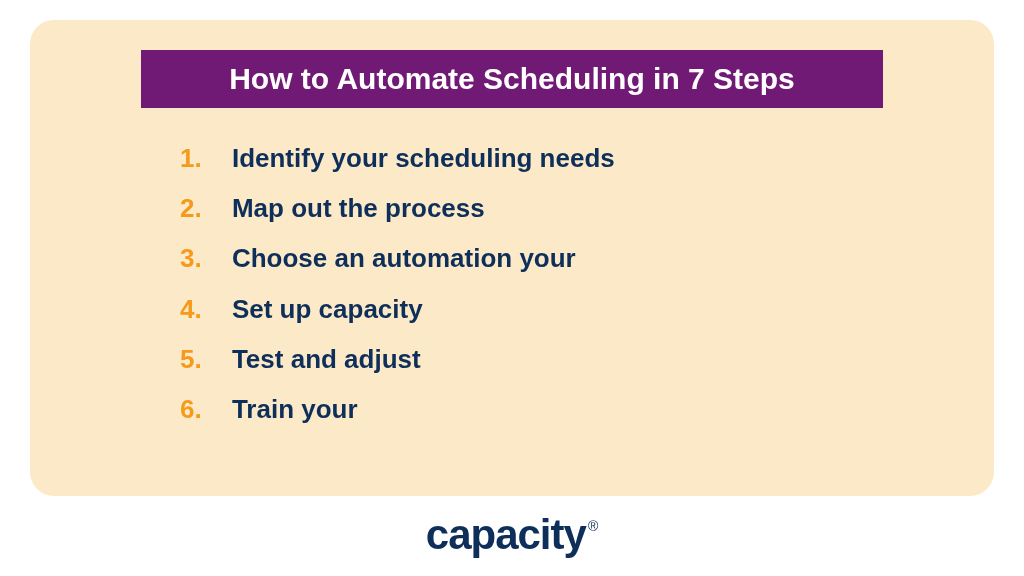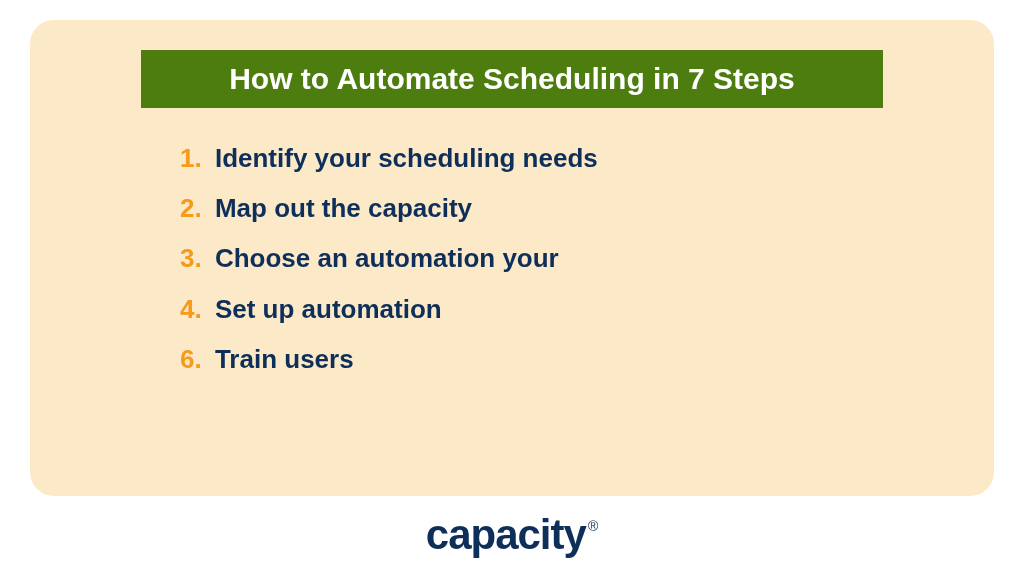--- a/index.html
+++ b/index.html
@@ -21,21 +21,21 @@
     
     .card {
       background: #fce9c8;
       border-radius: 24px;
       width: 100%;
       padding: 30px 60px 40px 60px;
       flex: 1;
     }
     
     .title-banner {
-      background: #4d7c0f;
+      background: #701a75;
       color: #ffffff;
       font-size: 30px;
       font-weight: 700;
       text-align: center;
       padding: 12px 20px;
       margin: 0 auto 28px auto;
       width: 88%;
     }
     
     .steps-list {
@@ -50,20 +50,21 @@
       margin-bottom: 6px;
     }
     
     .step-number {
       color: #f59a1b;
       margin-right: 6px;
     }
     
     .step-text {
       color: #0e2f5a;
+      margin-left: 17px;
     }
     
     .logo-container {
       display: flex;
       align-items: flex-start;
       justify-content: center;
       margin-top: 18px;
     }
     
     .logo-text {
@@ -89,33 +90,37 @@
   <div class="title-banner">
     <span>How to Automate Scheduling in 7 Steps</span>
   </div>
   <ol class="steps-list">
     <li class="step-item">
       <span class="step-number">1.</span>
       <span class="step-text">Identify your scheduling needs</span>
     </li>
     <li class="step-item">
       <span class="step-number">2.</span>
-      <span class="step-text">Map out the capacity</span>
+      <span class="step-text">Map out the process</span>
     </li>
     <li class="step-item">
       <span class="step-number">3.</span>
       <span class="step-text">Choose an automation your</span>
     </li>
     <li class="step-item">
       <span class="step-number">4.</span>
-      <span class="step-text">Set up automation</span>
+      <span class="step-text">Set up capacity</span>
+    </li>
+    <li class="step-item">
+      <span class="step-number">5.</span>
+      <span class="step-text">Test and adjust</span>
     </li>
     <li class="step-item">
       <span class="step-number">6.</span>
-      <span class="step-text">Train users</span>
+      <span class="step-text">Train your</span>
     </li>
   </ol>
 </div>
 
 <div class="logo-container">
   <span class="logo-text">capacity</span>
   <span class="logo-reg">®</span>
 </div>
 
 </body></html>

